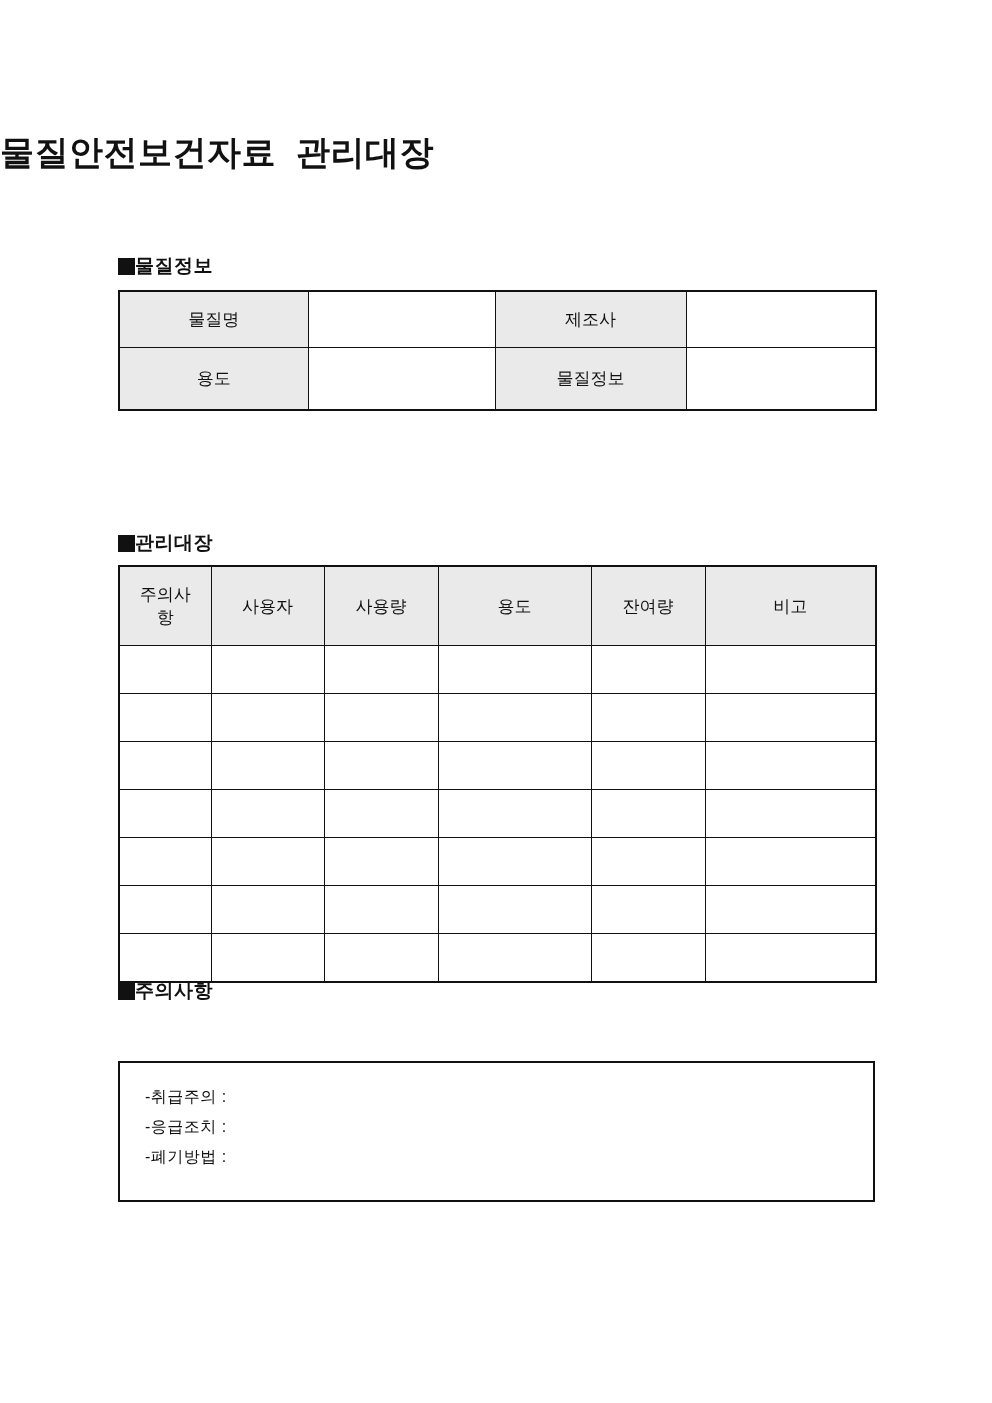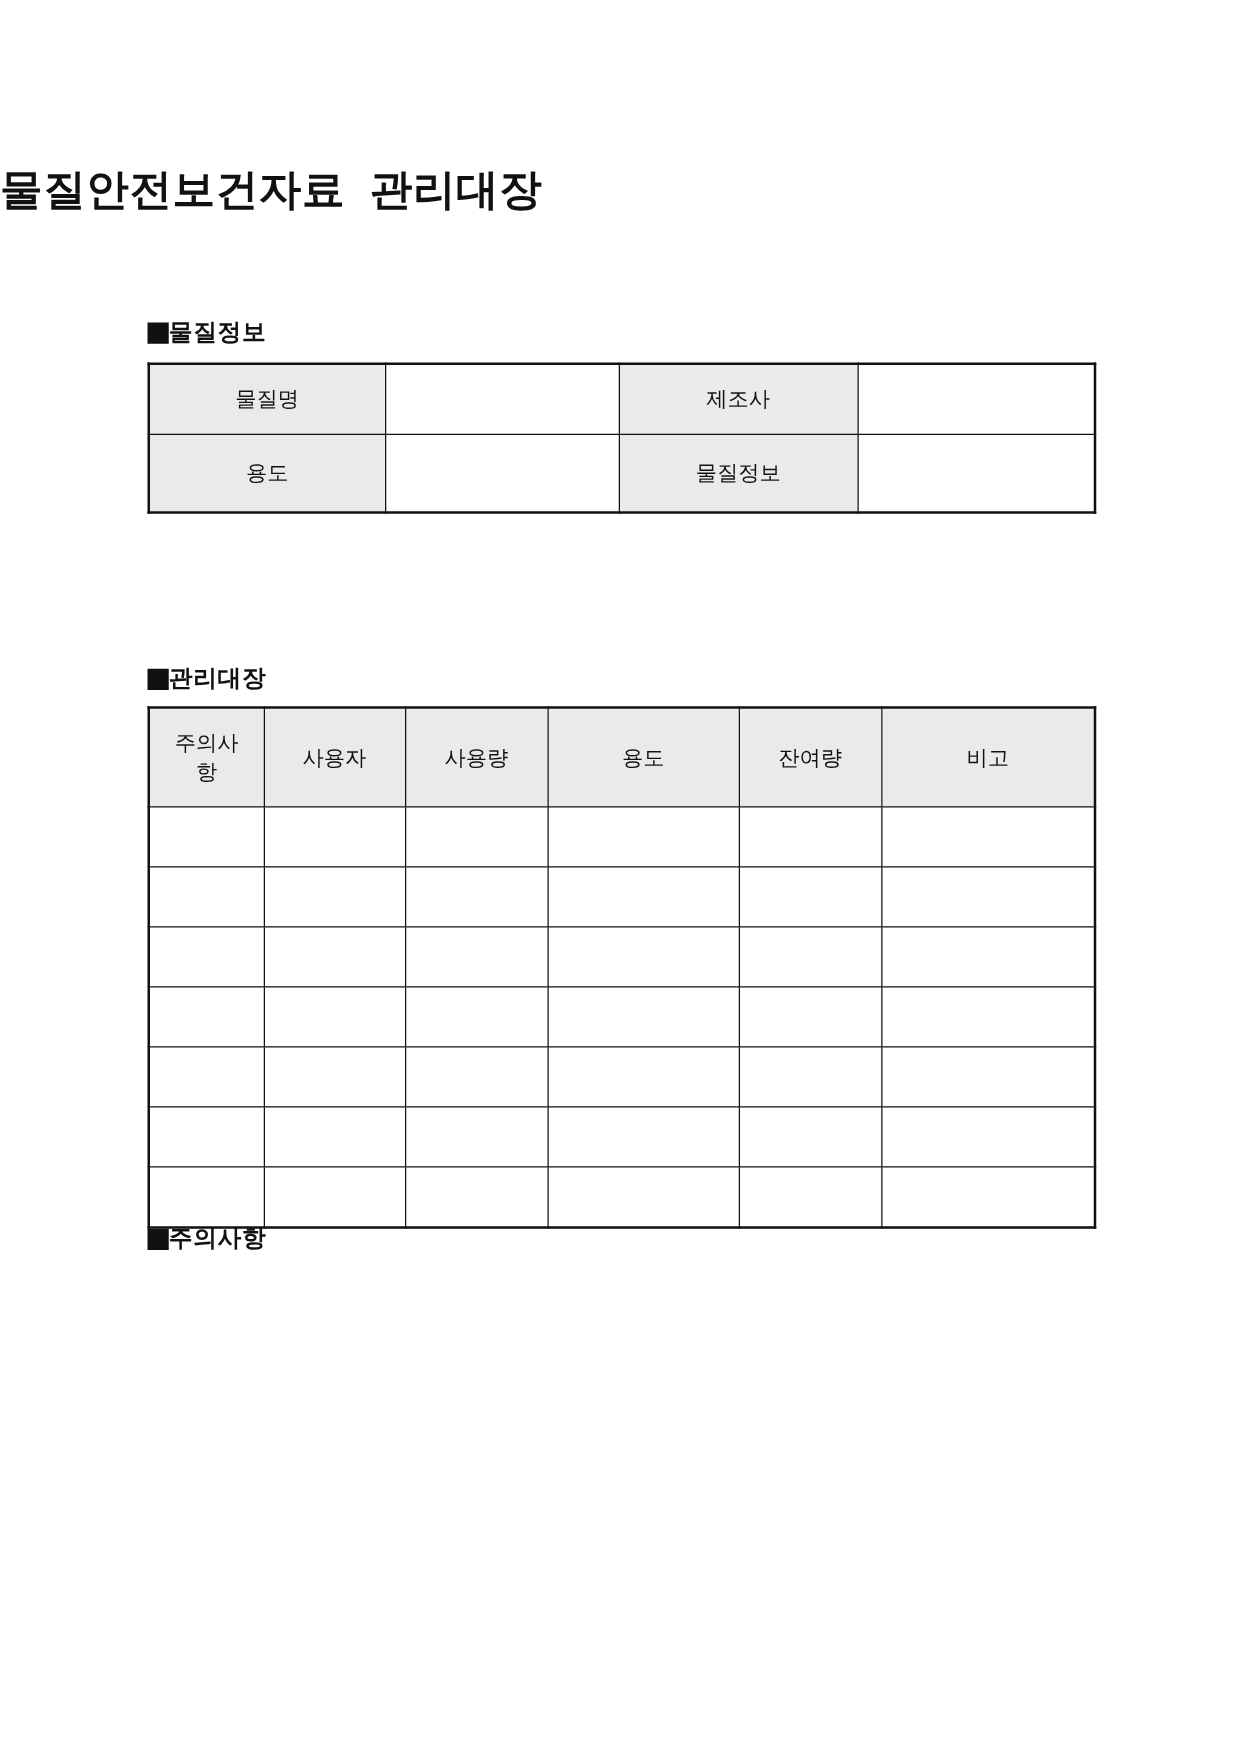--- a/index.html
+++ b/index.html
@@ -203,14 +203,19 @@
           <td></td>
         </tr>
       </tbody>
   </table>
 
   <div class="section-header" style="top:978px">
     <span class="marker"></span>
     <span>주의사항</span>
   </div>
 
+  <div class="precautions-box">
+    <div class="prec-line">-취급주의 :</div>
+    <div class="prec-line">-응급조치 :</div>
+    <div class="prec-line">-폐기방법 :</div>
+  </div>
 
 </div>
 
 </body></html>

